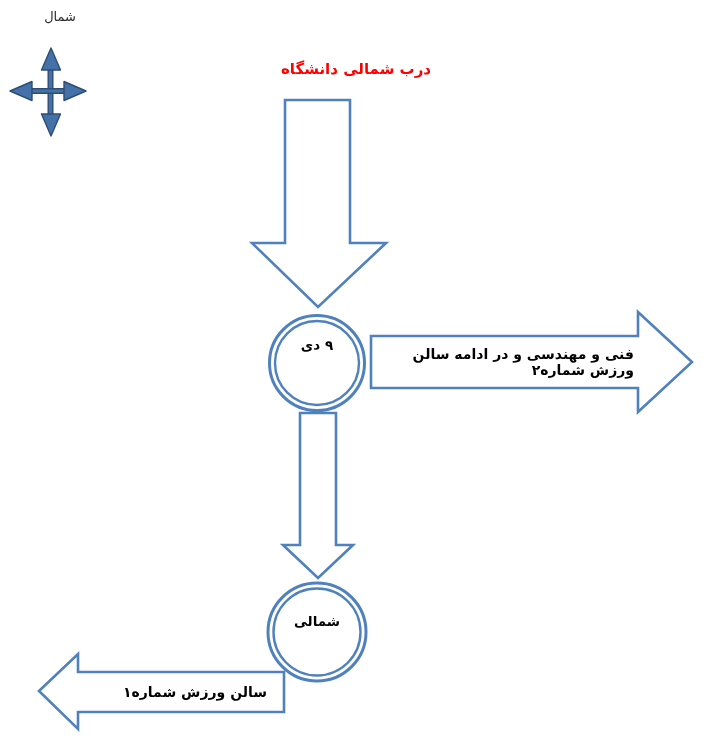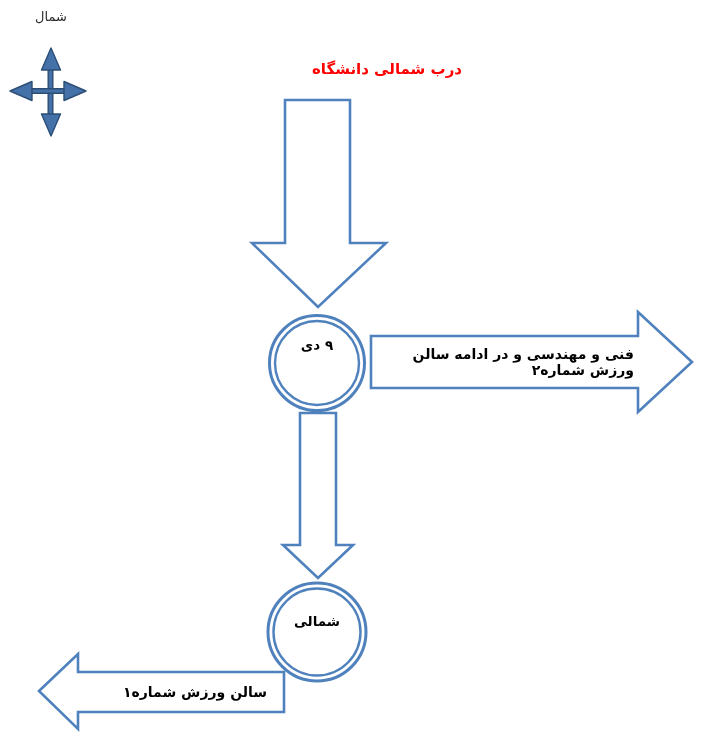--- a/index.html
+++ b/index.html
@@ -35,26 +35,26 @@
   .compass-part {
     fill:var(--compass-fill,#4472a8);
     stroke:var(--compass-stroke,#2c4d75);
     stroke-width:1.4;
     stroke-linejoin:round;
   }
 
   .txt { position:absolute; color:var(--label-color,#000); }
   .north-label {
     left:26px; top:9px; width:50px;
-    font-size:13px; color:#2b2b2b; text-align:center;
+    font-size:13px; color:#2b2b2b; text-align:right;
     direction:rtl;
   }
   .gate-title {
     left:250px; top:60px; width:212px;
-    font-size:15px; font-weight:bold; text-align:right;
+    font-size:15px; font-weight:bold; text-align:center;
     color:var(--title-color,#ff0000);
     direction:rtl;
   }
   .circle-label {
     text-align:center; font-weight:bold; font-size:13.5px;
     direction:rtl; line-height:29px;
   }
   .circle-label.midan { left:267px; top:331px; width:100px; }
   .circle-label.mosque { left:267px; top:611px; width:100px; line-height:20px; }
   .arrow-label {

